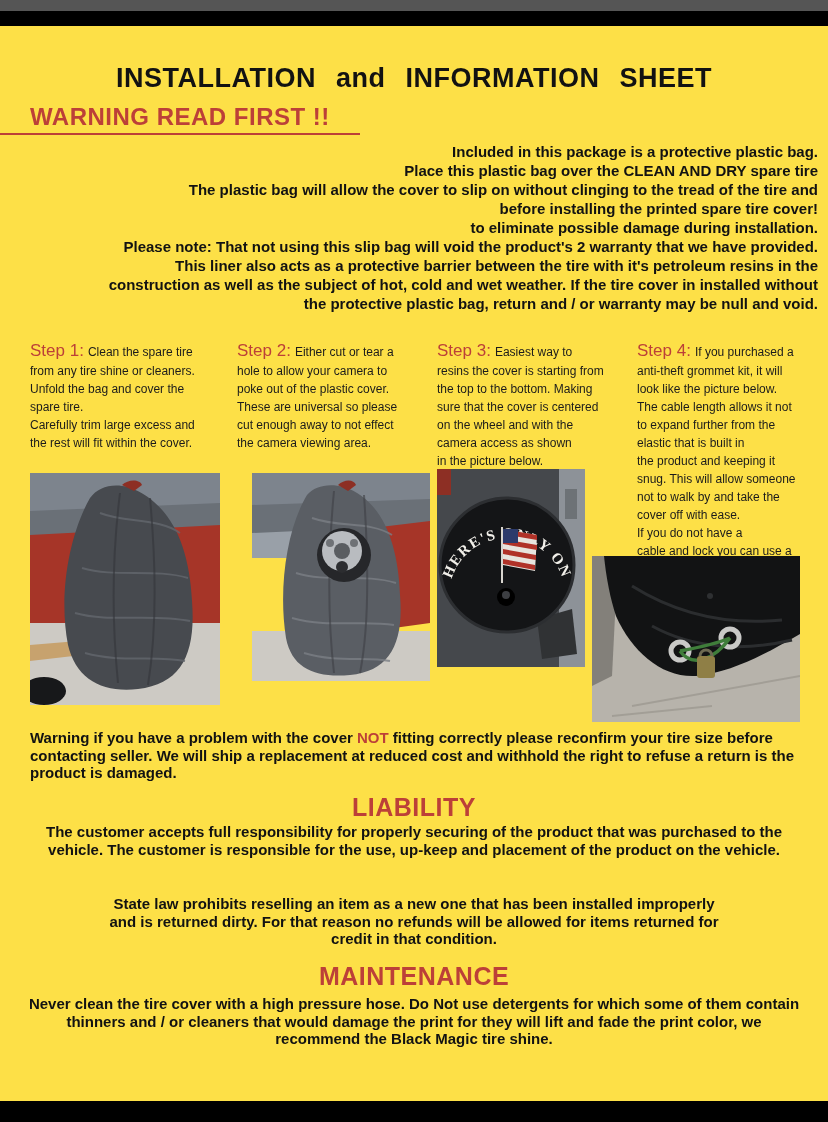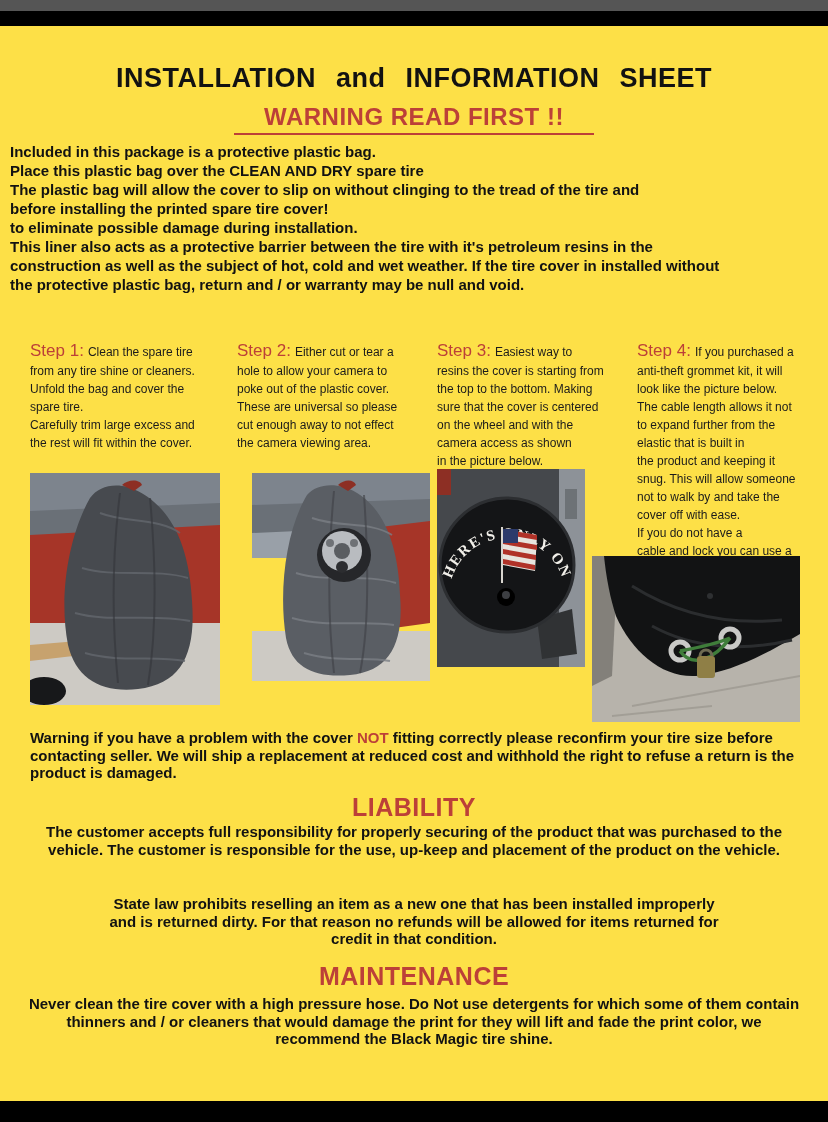--- a/index.html
+++ b/index.html
@@ -18,28 +18,28 @@
   }
   .bar{position:absolute;left:0;width:828px;background:#000;}
   .bar.top{top:0;height:15px;}
   .bar.bottom{top:1090px;height:32px;}
 
   .title{
     position:absolute;top:52px;left:0;width:828px;
     text-align:center;font-weight:bold;font-size:27px;
     letter-spacing:.5px;word-spacing:12px;
   }
-  .warn-head-wrap{position:absolute;top:92px;left:0;width:828px;text-align:center;}
+  .warn-head-wrap{position:absolute;top:92px;left:0;width:828px;}
   .warn-head{
     display:inline-block;color:var(--accent);font-weight:bold;font-size:24px;
     letter-spacing:.5px;border-bottom:2px solid var(--accent);padding:0 30px 2px 30px;
   }
   .intro{
     position:absolute;top:131px;left:10px;width:808px;
-    text-align:left;font-weight:bold;font-size:15px;line-height:19px;
+    text-align:right;font-weight:bold;font-size:15px;line-height:19px;
   }
   .step-col{position:absolute;top:330px;width:200px;}
   .step-col .step-label{color:var(--accent);font-size:17px;font-weight:normal;margin-right:4px;}
   .step-col .step-text{white-space:pre-line;font-size:12px;line-height:14.6px;color:#1b1b1b;}
   #step1{left:30px;} #step2{left:237px;} #step3{left:437px;} #step4{left:637px;width:186px;}
 
   .photo{position:absolute;display:block;}
   #photo1{left:30px;top:462px;}
   #photo2{left:252px;top:462px;}
   #photo3{left:437px;top:458px;}
@@ -73,20 +73,21 @@
   <div class="title">INSTALLATION and INFORMATION SHEET</div>
 
   <div class="warn-head-wrap"><span class="warn-head">WARNING READ FIRST !!</span></div>
 
   <div class="intro">
     <div>Included in this package is a protective plastic bag.</div>
     <div>Place this plastic bag over the CLEAN AND DRY spare tire</div>
     <div>The plastic bag will allow the cover to slip on without clinging to the tread of the tire and</div>
     <div>before installing the printed spare tire cover!</div>
     <div>to eliminate possible damage during installation.</div>
+    <div>Please note: That not using this slip bag will void the product's 2 warranty that we have provided.</div>
     <div>This liner also acts as a protective barrier between the tire with it's petroleum resins in the</div>
     <div>construction as well as the subject of hot, cold and wet weather.  If the tire cover in installed without</div>
     <div>the protective plastic bag, return and / or warranty may be null and void.</div>
   </div>
 
   <div class="step-col" id="step1"><span class="step-label">Step 1:</span><span class="step-text">Clean the spare tire
 from any tire shine or cleaners.
 Unfold the bag and cover the
 spare tire.
 Carefully trim large excess and

